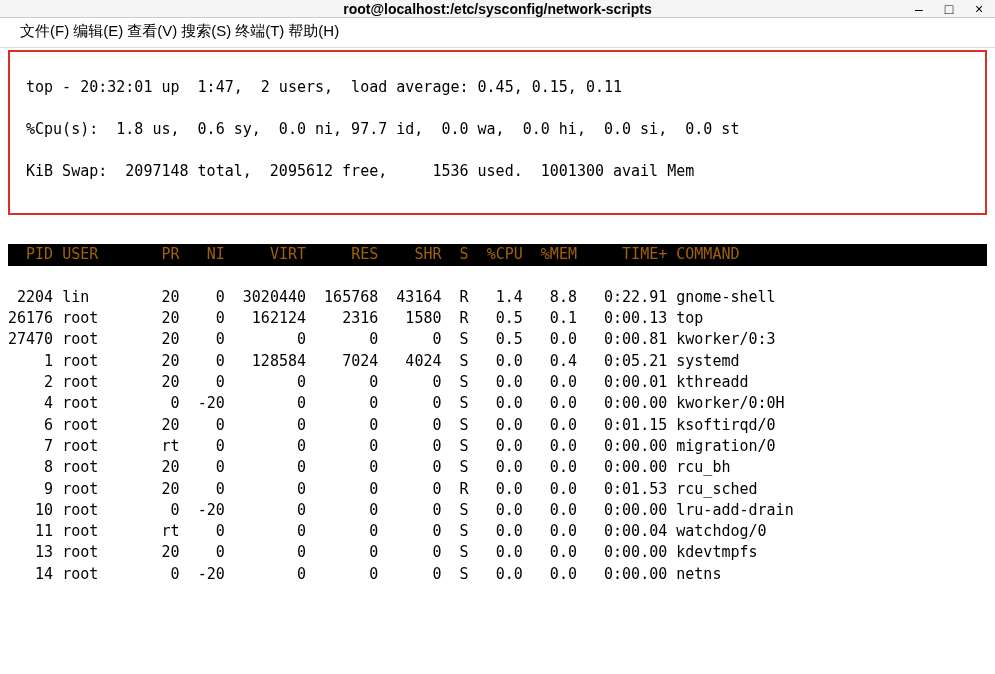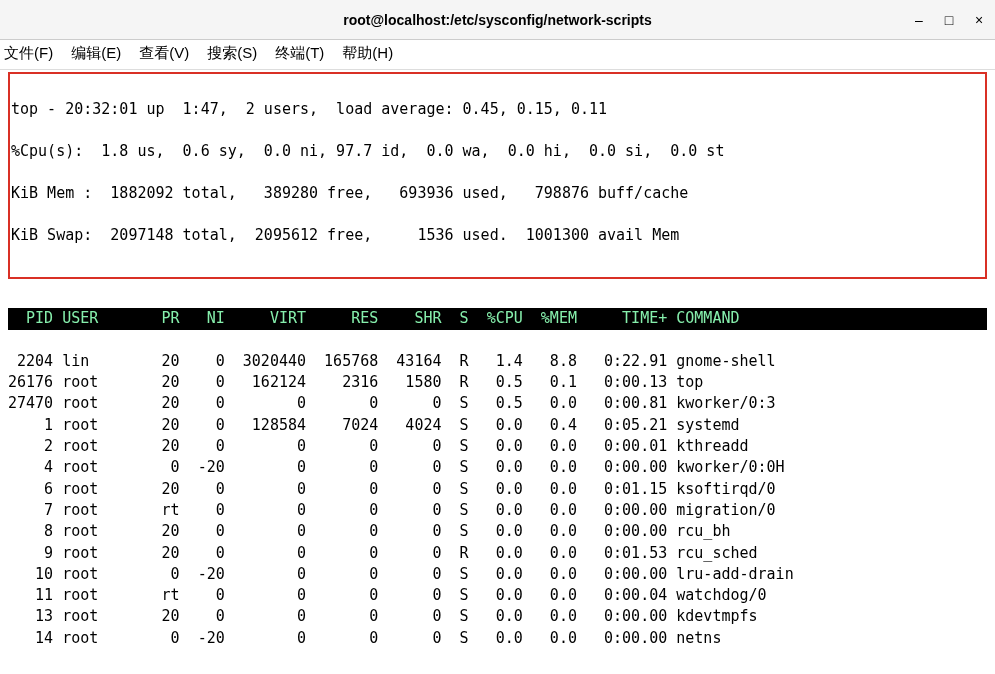--- a/index.html
+++ b/index.html
@@ -9,21 +9,21 @@
     font-size: 15px;
     background: #fff;
     color: #000;
     width: 995px;
   }
   .titlebar {
     display: flex;
     align-items: center;
     justify-content: center;
     position: relative;
-    height: 40px;
+    height: 18px;
     border-bottom: 1px solid #ccc;
     font-family: sans-serif;
     font-size: 14px;
     font-weight: bold;
     background: #f5f5f5;
   }
   .titlebar .controls {
     position: absolute;
     right: 8px;
     top: 0;
@@ -33,45 +33,45 @@
     gap: 14px;
     font-weight: normal;
   }
   .titlebar .ctl {
     width: 16px;
     text-align: center;
     cursor: pointer;
   }
   .menubar {
     display: flex;
-    gap: 18px;
-    padding: 4px 12px 6px 4px;
+    gap: 4px;
+    padding: 4px 12px 6px 20px;
     font-family: sans-serif;
     font-size: 15px;
     border-bottom: 1px solid #ddd;
   }
   .menubar .menu-item {
     cursor: pointer;
   }
   .content {
     margin: 2px 8px 8px 8px;
     border: 2px solid #d93025;
-    padding: 4px 2px 10px 1px;
+    padding: 4px 2px 10px 16px;
     white-space: pre;
     line-height: 1.4;
   }
   .summary-line { white-space: pre; }
   .table-wrap {
     margin: 0 8px 8px 8px;
     white-space: pre;
     line-height: 1.42;
   }
   .table-header {
     background: #000;
-    color: #86efac;
+    color: #a16207;
     white-space: pre;
   }
   .bold { font-weight: normal; }
 </style>
 </head>
 <body>
 
 <div class="titlebar">
   <span>root@localhost:/etc/sysconfig/network-scripts</span>
   <div class="controls">
@@ -86,20 +86,19 @@
   <span class="menu-item">编辑(E)</span>
   <span class="menu-item">查看(V)</span>
   <span class="menu-item">搜索(S)</span>
   <span class="menu-item">终端(T)</span>
   <span class="menu-item">帮助(H)</span>
 </div>
 
 <div class="content">
 <div class="summary-line">top - 20:32:01 up  1:47,  2 users,  load average: 0.45, 0.15, 0.11</div>
 <div class="summary-line">%Cpu(s):  1.8 us,  0.6 sy,  0.0 ni, 97.7 id,  0.0 wa,  0.0 hi,  0.0 si,  0.0 st</div>
-<div class="summary-line">KiB Mem :  1882092 total,   389280 free,   693936 used,   798876 buff/cache</div>
 <div class="summary-line">KiB Swap:  2097148 total,  2095612 free,     1536 used.  1001300 avail Mem</div>
 </div>
 
 <div class="table-wrap">
 <div class="table-header" id="proc-header">  PID USER       PR   NI     VIRT     RES    SHR  S  %CPU  %MEM     TIME+ COMMAND        </div>
 <div id="proc-body"><div class="bold"> 2204 lin        20    0  3020440  165768  43164  R   1.4   8.8   0:22.91 gnome-shell</div><div class="bold">26176 root       20    0   162124    2316   1580  R   0.5   0.1   0:00.13 top</div><div>27470 root       20    0        0       0      0  S   0.5   0.0   0:00.81 kworker/0:3</div><div>    1 root       20    0   128584    7024   4024  S   0.0   0.4   0:05.21 systemd</div><div>    2 root       20    0        0       0      0  S   0.0   0.0   0:00.01 kthreadd</div><div>    4 root        0  -20        0       0      0  S   0.0   0.0   0:00.00 kworker/0:0H</div><div>    6 root       20    0        0       0      0  S   0.0   0.0   0:01.15 ksoftirqd/0</div><div>    7 root       rt    0        0       0      0  S   0.0   0.0   0:00.00 migration/0</div><div>    8 root       20    0        0       0      0  S   0.0   0.0   0:00.00 rcu_bh</div><div class="bold">    9 root       20    0        0       0      0  R   0.0   0.0   0:01.53 rcu_sched</div><div>   10 root        0  -20        0       0      0  S   0.0   0.0   0:00.00 lru-add-drain</div><div>   11 root       rt    0        0       0      0  S   0.0   0.0   0:00.04 watchdog/0</div><div>   13 root       20    0        0       0      0  S   0.0   0.0   0:00.00 kdevtmpfs</div><div>   14 root        0  -20        0       0      0  S   0.0   0.0   0:00.00 netns</div></div>
 </div>
 
 </body></html>

